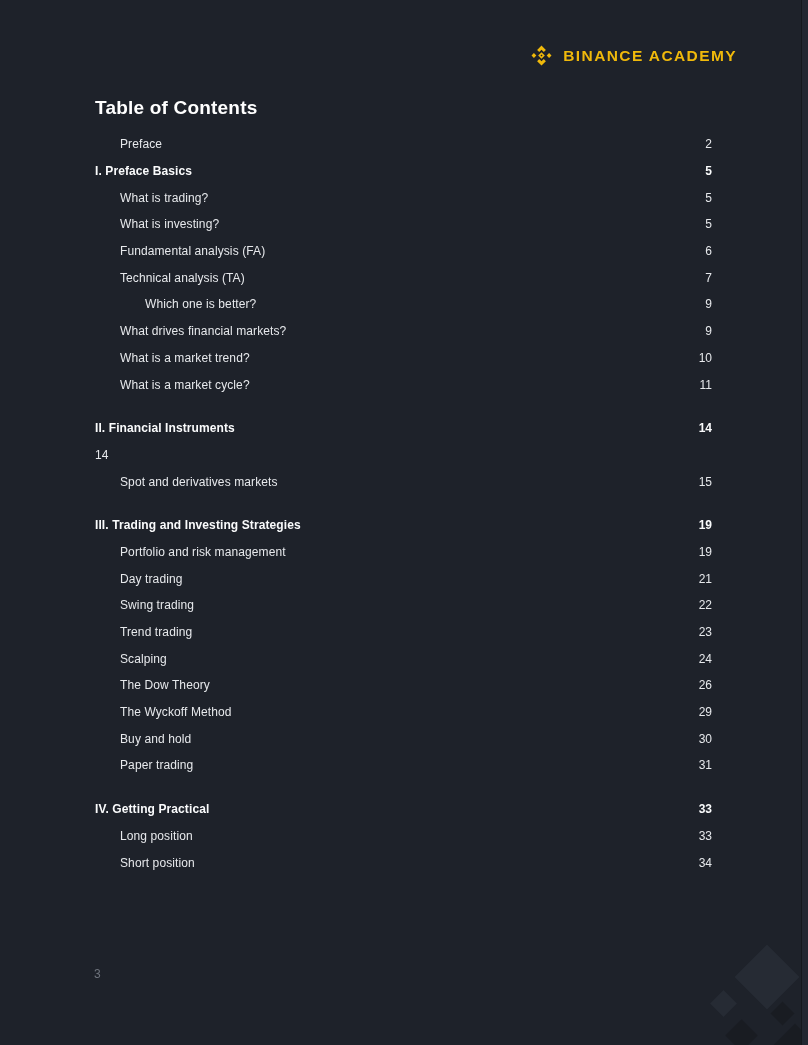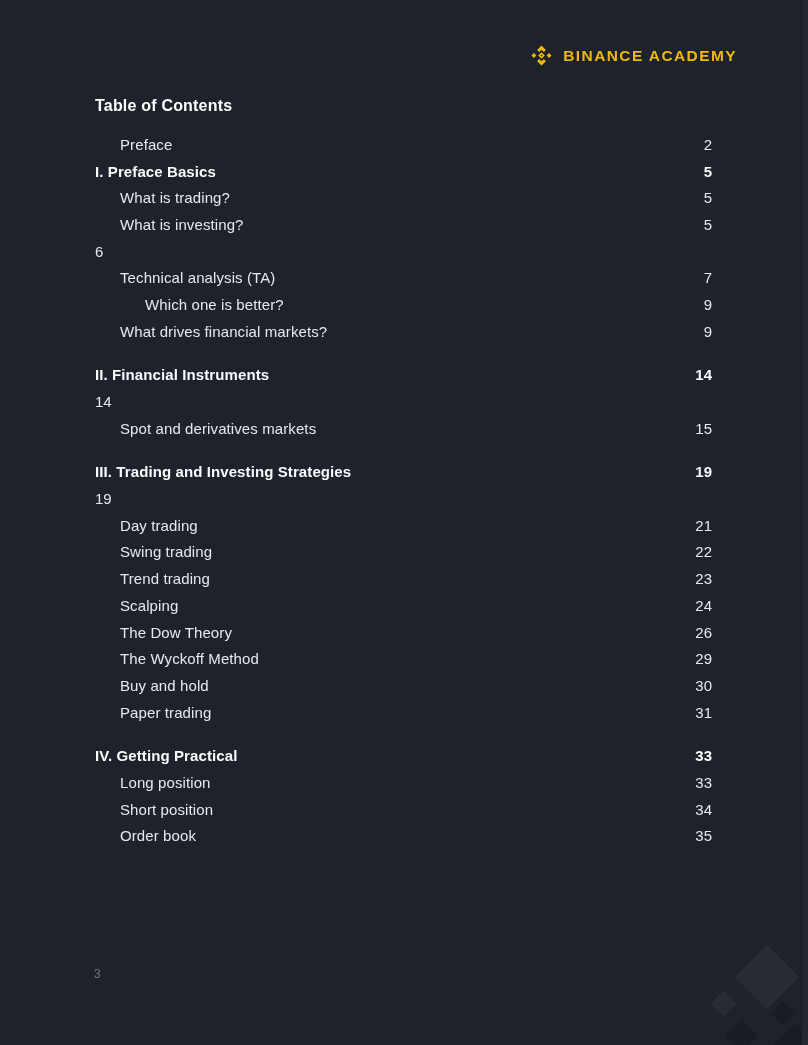--- a/index.html
+++ b/index.html
@@ -22,33 +22,33 @@
   .brand-text {
     color:#F0B90B;
     font-size:15.5px; font-weight:700;
     letter-spacing:1.4px;
     white-space:nowrap;
   }
 
   
   .toc-title {
     position:absolute; left:95px; top:97px;
-    color:#FFFFFF; font-size:16px; font-weight:700;
+    color:#FFFFFF; font-size:19px; font-weight:700;
     letter-spacing:0.2px;
   }
 
   
   .toc {
     position:absolute; left:95px; top:131px;
     width:617px; 
   }
   .toc-row {
     display:flex; justify-content:space-between; align-items:center;
     height:26.7px;
-    font-size:15px;
+    font-size:12px;
     color:#E7E9EC;
     cursor:pointer;
   }
   .toc-row.lvl0 { font-weight:700; color:#FAFBFC; }
   .toc-row.lvl1 .toc-label { padding-left:25px; }
   .toc-row.lvl2 .toc-label { padding-left:50px; }
   .toc-row.gap { margin-top:17px; }
   .toc-label { white-space:nowrap; letter-spacing:0.1px; }
   .toc-page { white-space:nowrap; }
 
@@ -108,50 +108,60 @@
       </div>
       <div class="toc-row lvl1">
         <span class="toc-label">What is trading?</span>
         <span class="toc-page">5</span>
       </div>
       <div class="toc-row lvl1">
         <span class="toc-label">What is investing?</span>
         <span class="toc-page">5</span>
       </div>
       <div class="toc-row lvl1">
+        <span class="toc-label">Fundamental analysis (FA)</span>
         <span class="toc-page">6</span>
       </div>
       <div class="toc-row lvl1">
         <span class="toc-label">Technical analysis (TA)</span>
         <span class="toc-page">7</span>
       </div>
       <div class="toc-row lvl2">
         <span class="toc-label">Which one is better?</span>
         <span class="toc-page">9</span>
       </div>
       <div class="toc-row lvl1">
         <span class="toc-label">What drives financial markets?</span>
         <span class="toc-page">9</span>
       </div>
+      <div class="toc-row lvl1">
+        <span class="toc-label">What is a market trend?</span>
+        <span class="toc-page">10</span>
+      </div>
+      <div class="toc-row lvl1">
+        <span class="toc-label">What is a market cycle?</span>
+        <span class="toc-page">11</span>
+      </div>
       <div class="toc-row lvl0 gap">
         <span class="toc-label">II. Financial Instruments</span>
         <span class="toc-page">14</span>
       </div>
       <div class="toc-row lvl1">
         <span class="toc-page">14</span>
       </div>
       <div class="toc-row lvl1">
         <span class="toc-label">Spot and derivatives markets</span>
         <span class="toc-page">15</span>
       </div>
       <div class="toc-row lvl0 gap">
         <span class="toc-label">III. Trading and Investing Strategies</span>
         <span class="toc-page">19</span>
       </div>
       <div class="toc-row lvl1">
+        <span class="toc-label">Portfolio and risk management</span>
         <span class="toc-page">19</span>
       </div>
       <div class="toc-row lvl1">
         <span class="toc-label">Day trading</span>
         <span class="toc-page">21</span>
       </div>
       <div class="toc-row lvl1">
         <span class="toc-label">Swing trading</span>
         <span class="toc-page">22</span>
       </div>
@@ -183,24 +193,20 @@
         <span class="toc-label">IV. Getting Practical</span>
         <span class="toc-page">33</span>
       </div>
       <div class="toc-row lvl1">
         <span class="toc-label">Long position</span>
         <span class="toc-page">33</span>
       </div>
       <div class="toc-row lvl1">
         <span class="toc-label">Short position</span>
         <span class="toc-page">34</span>
-      </div>
-      <div class="toc-row lvl1">
-        <span class="toc-label">Order book</span>
-        <span class="toc-page">35</span>
       </div>
     </nav>
 
   <div class="folio">3</div>
 
   <div class="watermark">
     <span class="wm light d1"></span>
     <span class="wm light d2"></span>
     <span class="wm dark d3"></span>
     <span class="wm dark d4"></span>

